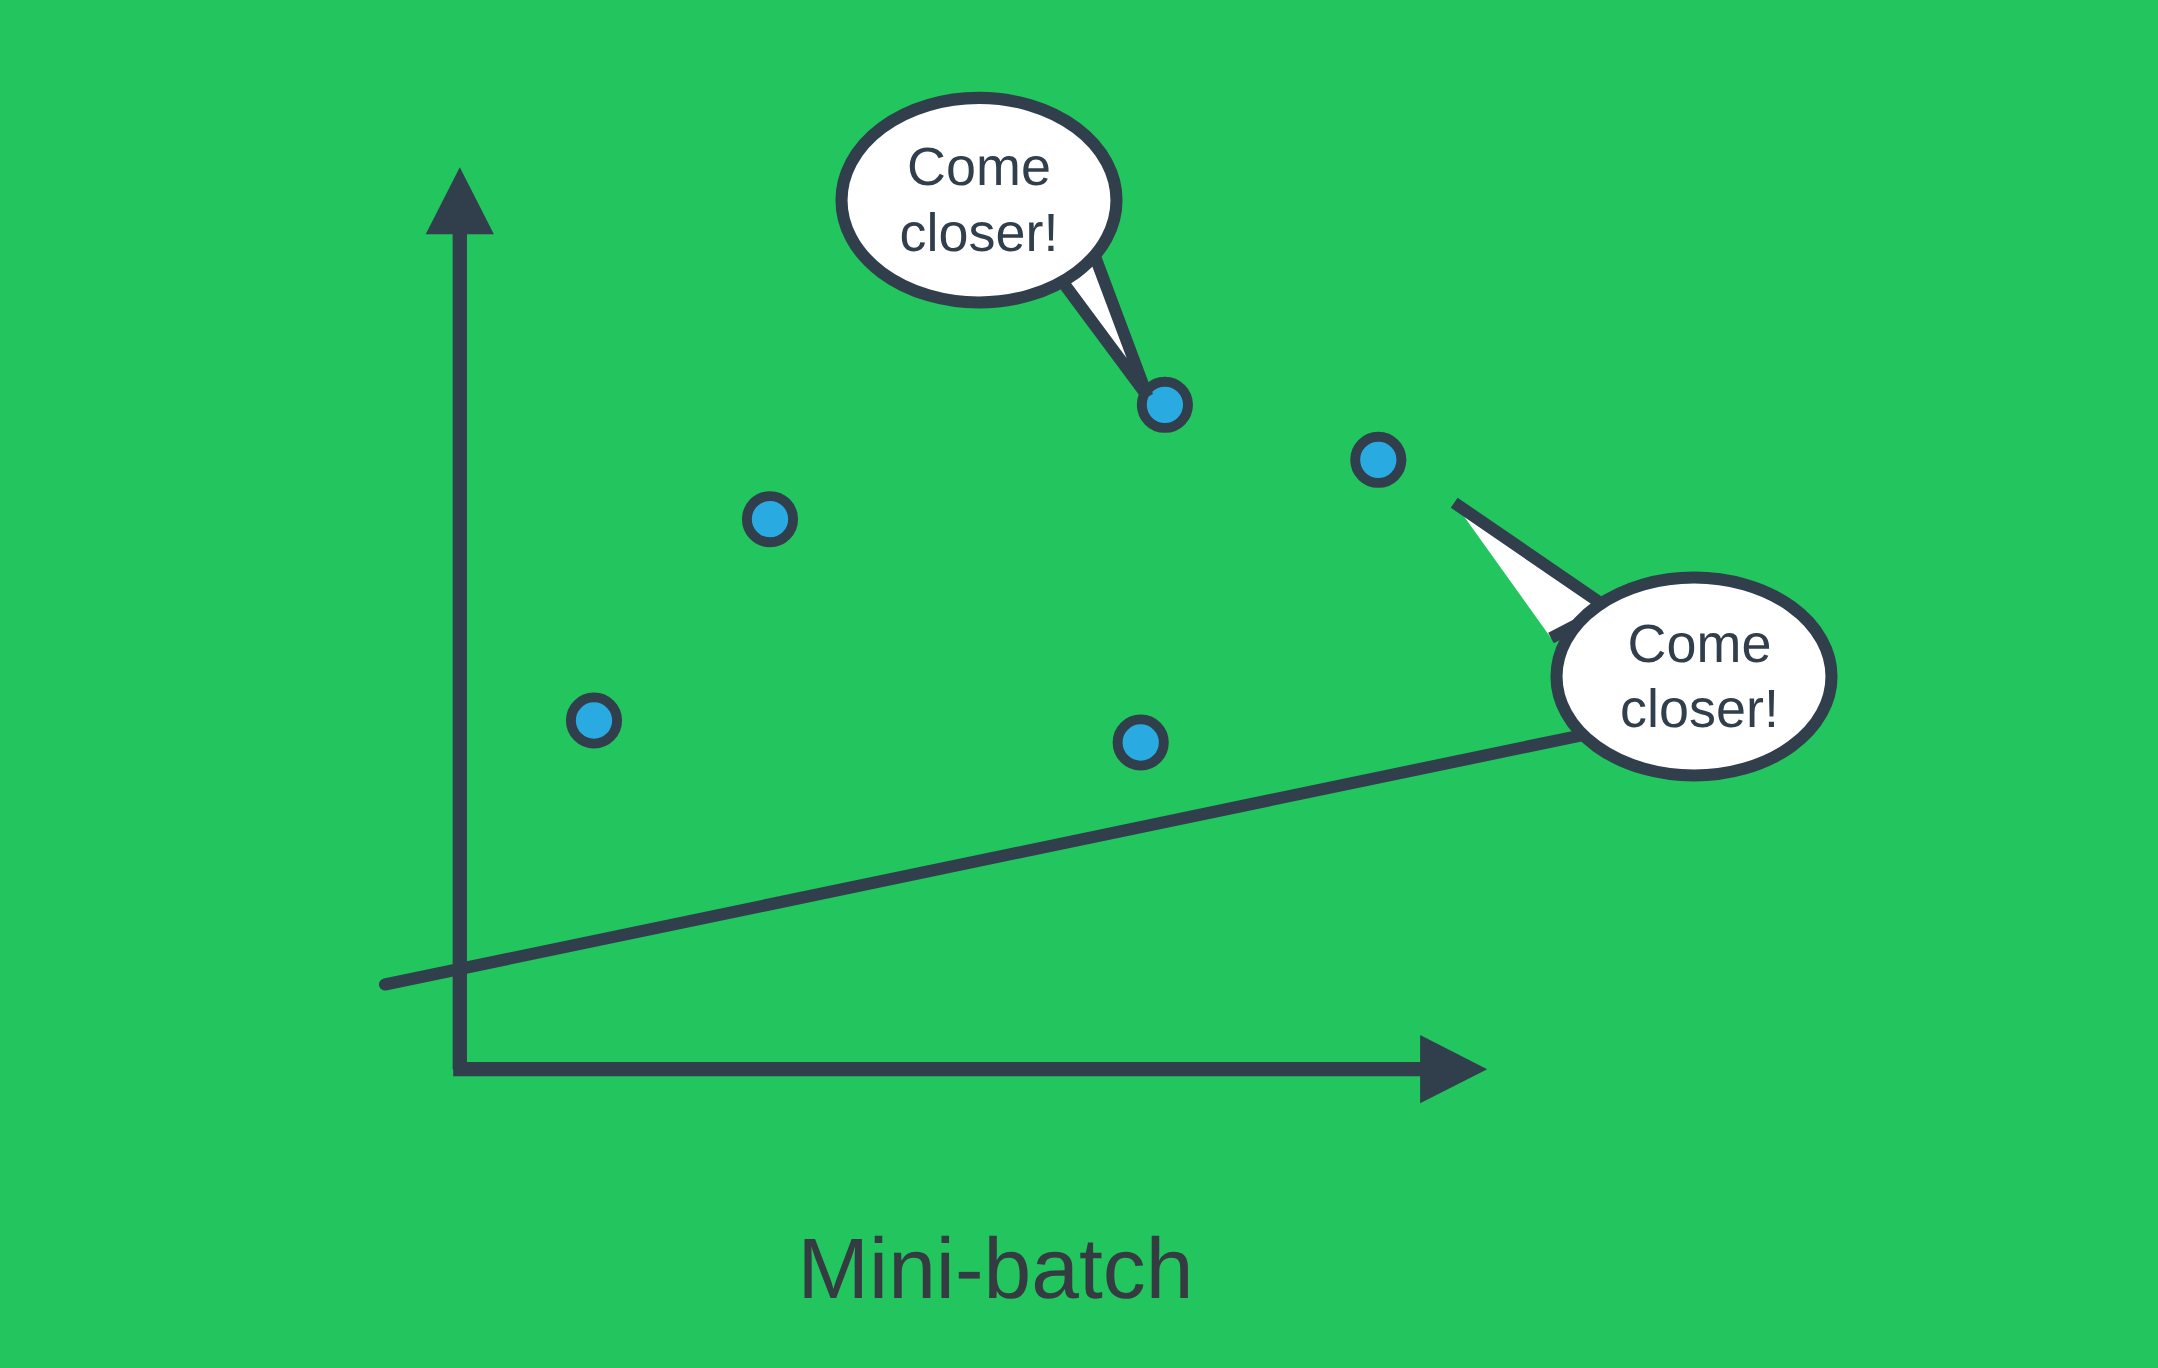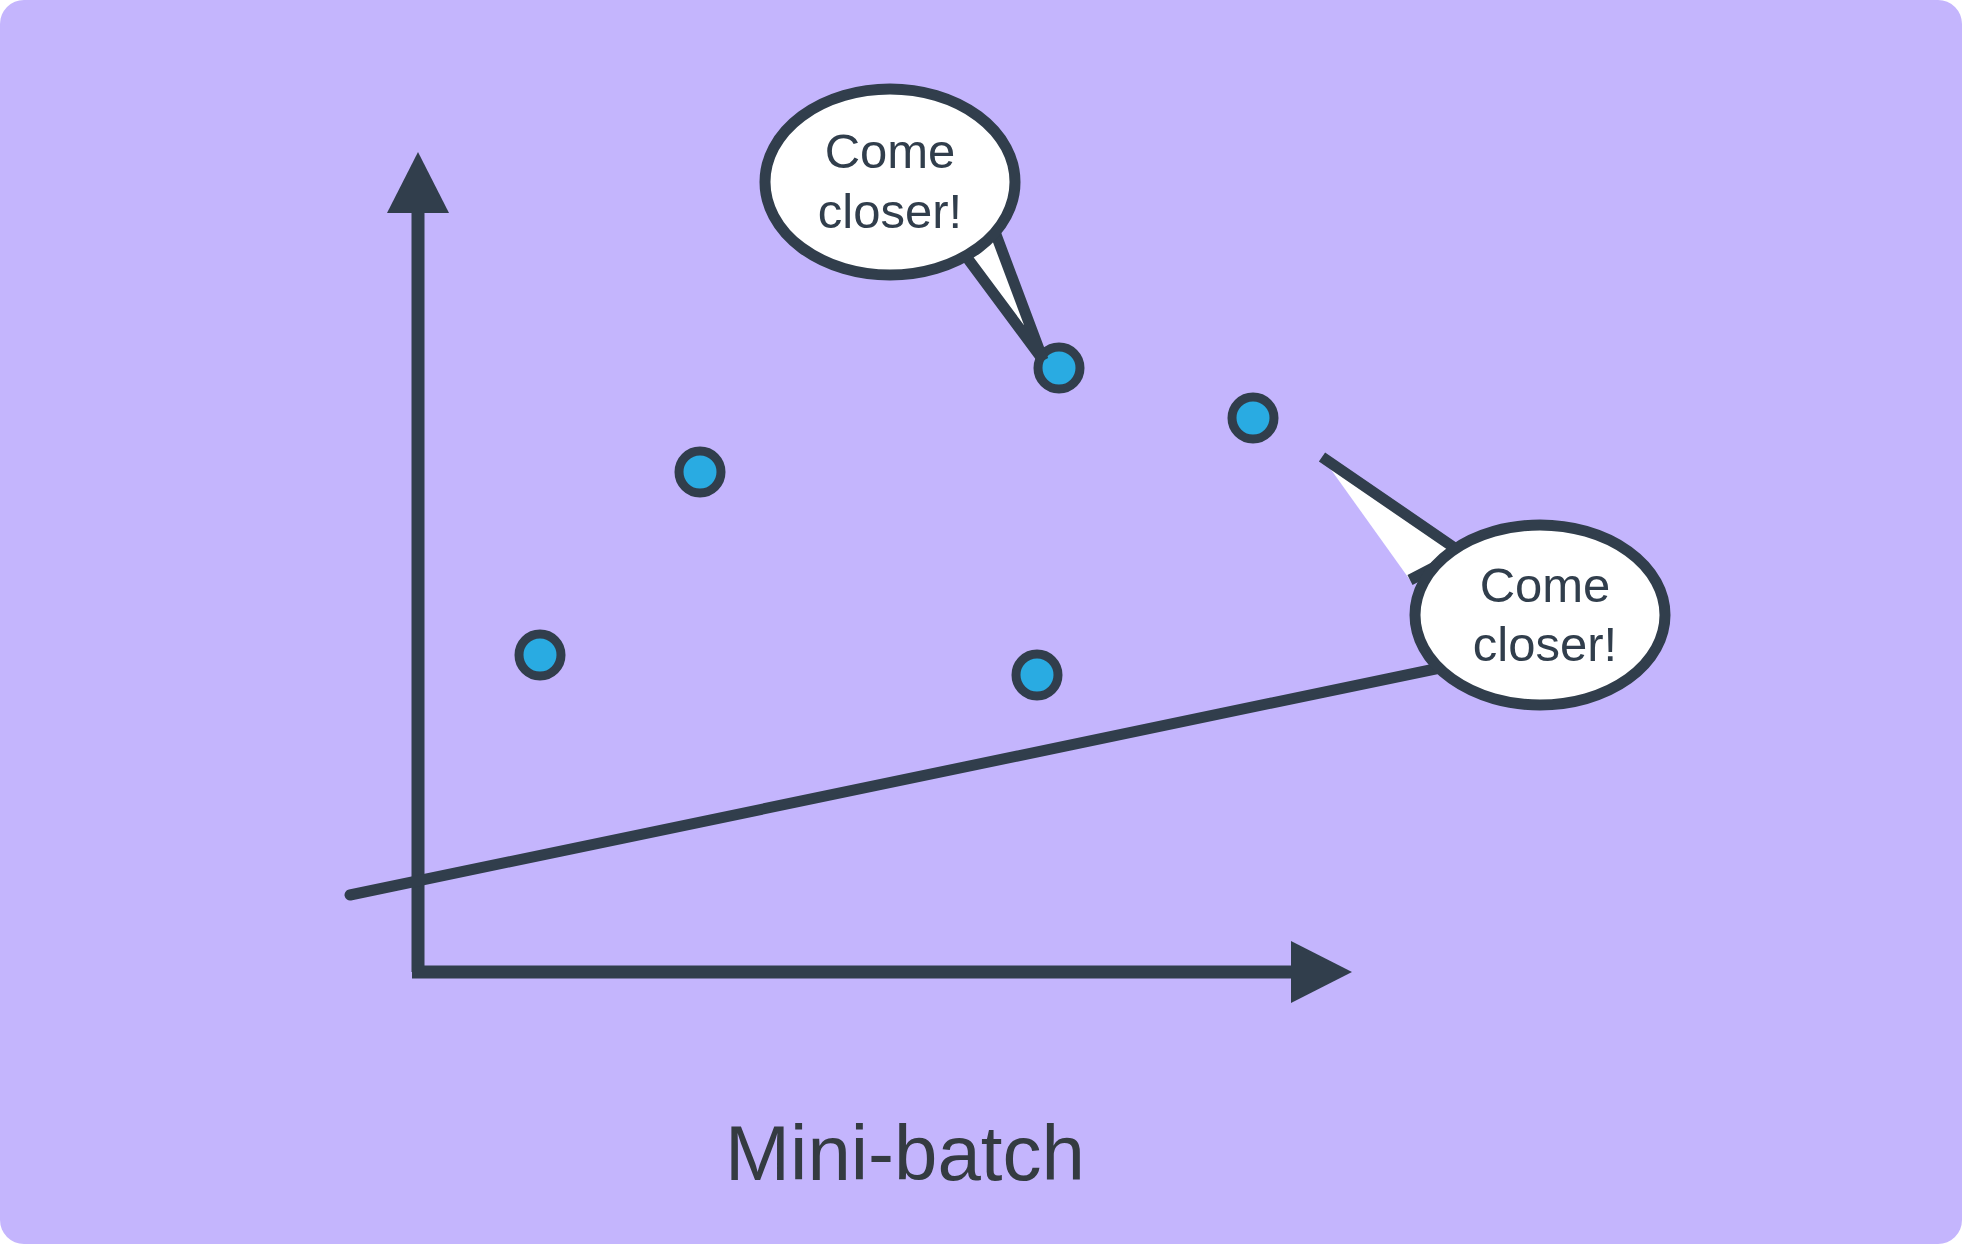--- a/index.html
+++ b/index.html
@@ -10,22 +10,21 @@
   body {
     width: 1962px;
     height: 1244px;
     overflow: hidden;
     font-family: "Liberation Sans", sans-serif;
   }
   #figure-root {
     position: relative;
     width: 1962px;
     height: 1244px;
-    background: #c4b5fd;
-    border-radius: 24px;
+    background: #22c55e;
   }
   #diagram-svg {
     position: absolute;
     top: 0;
     left: 0;
     width: 1962px;
     height: 1244px;
     display: block;
   }
   .bubble-text {

